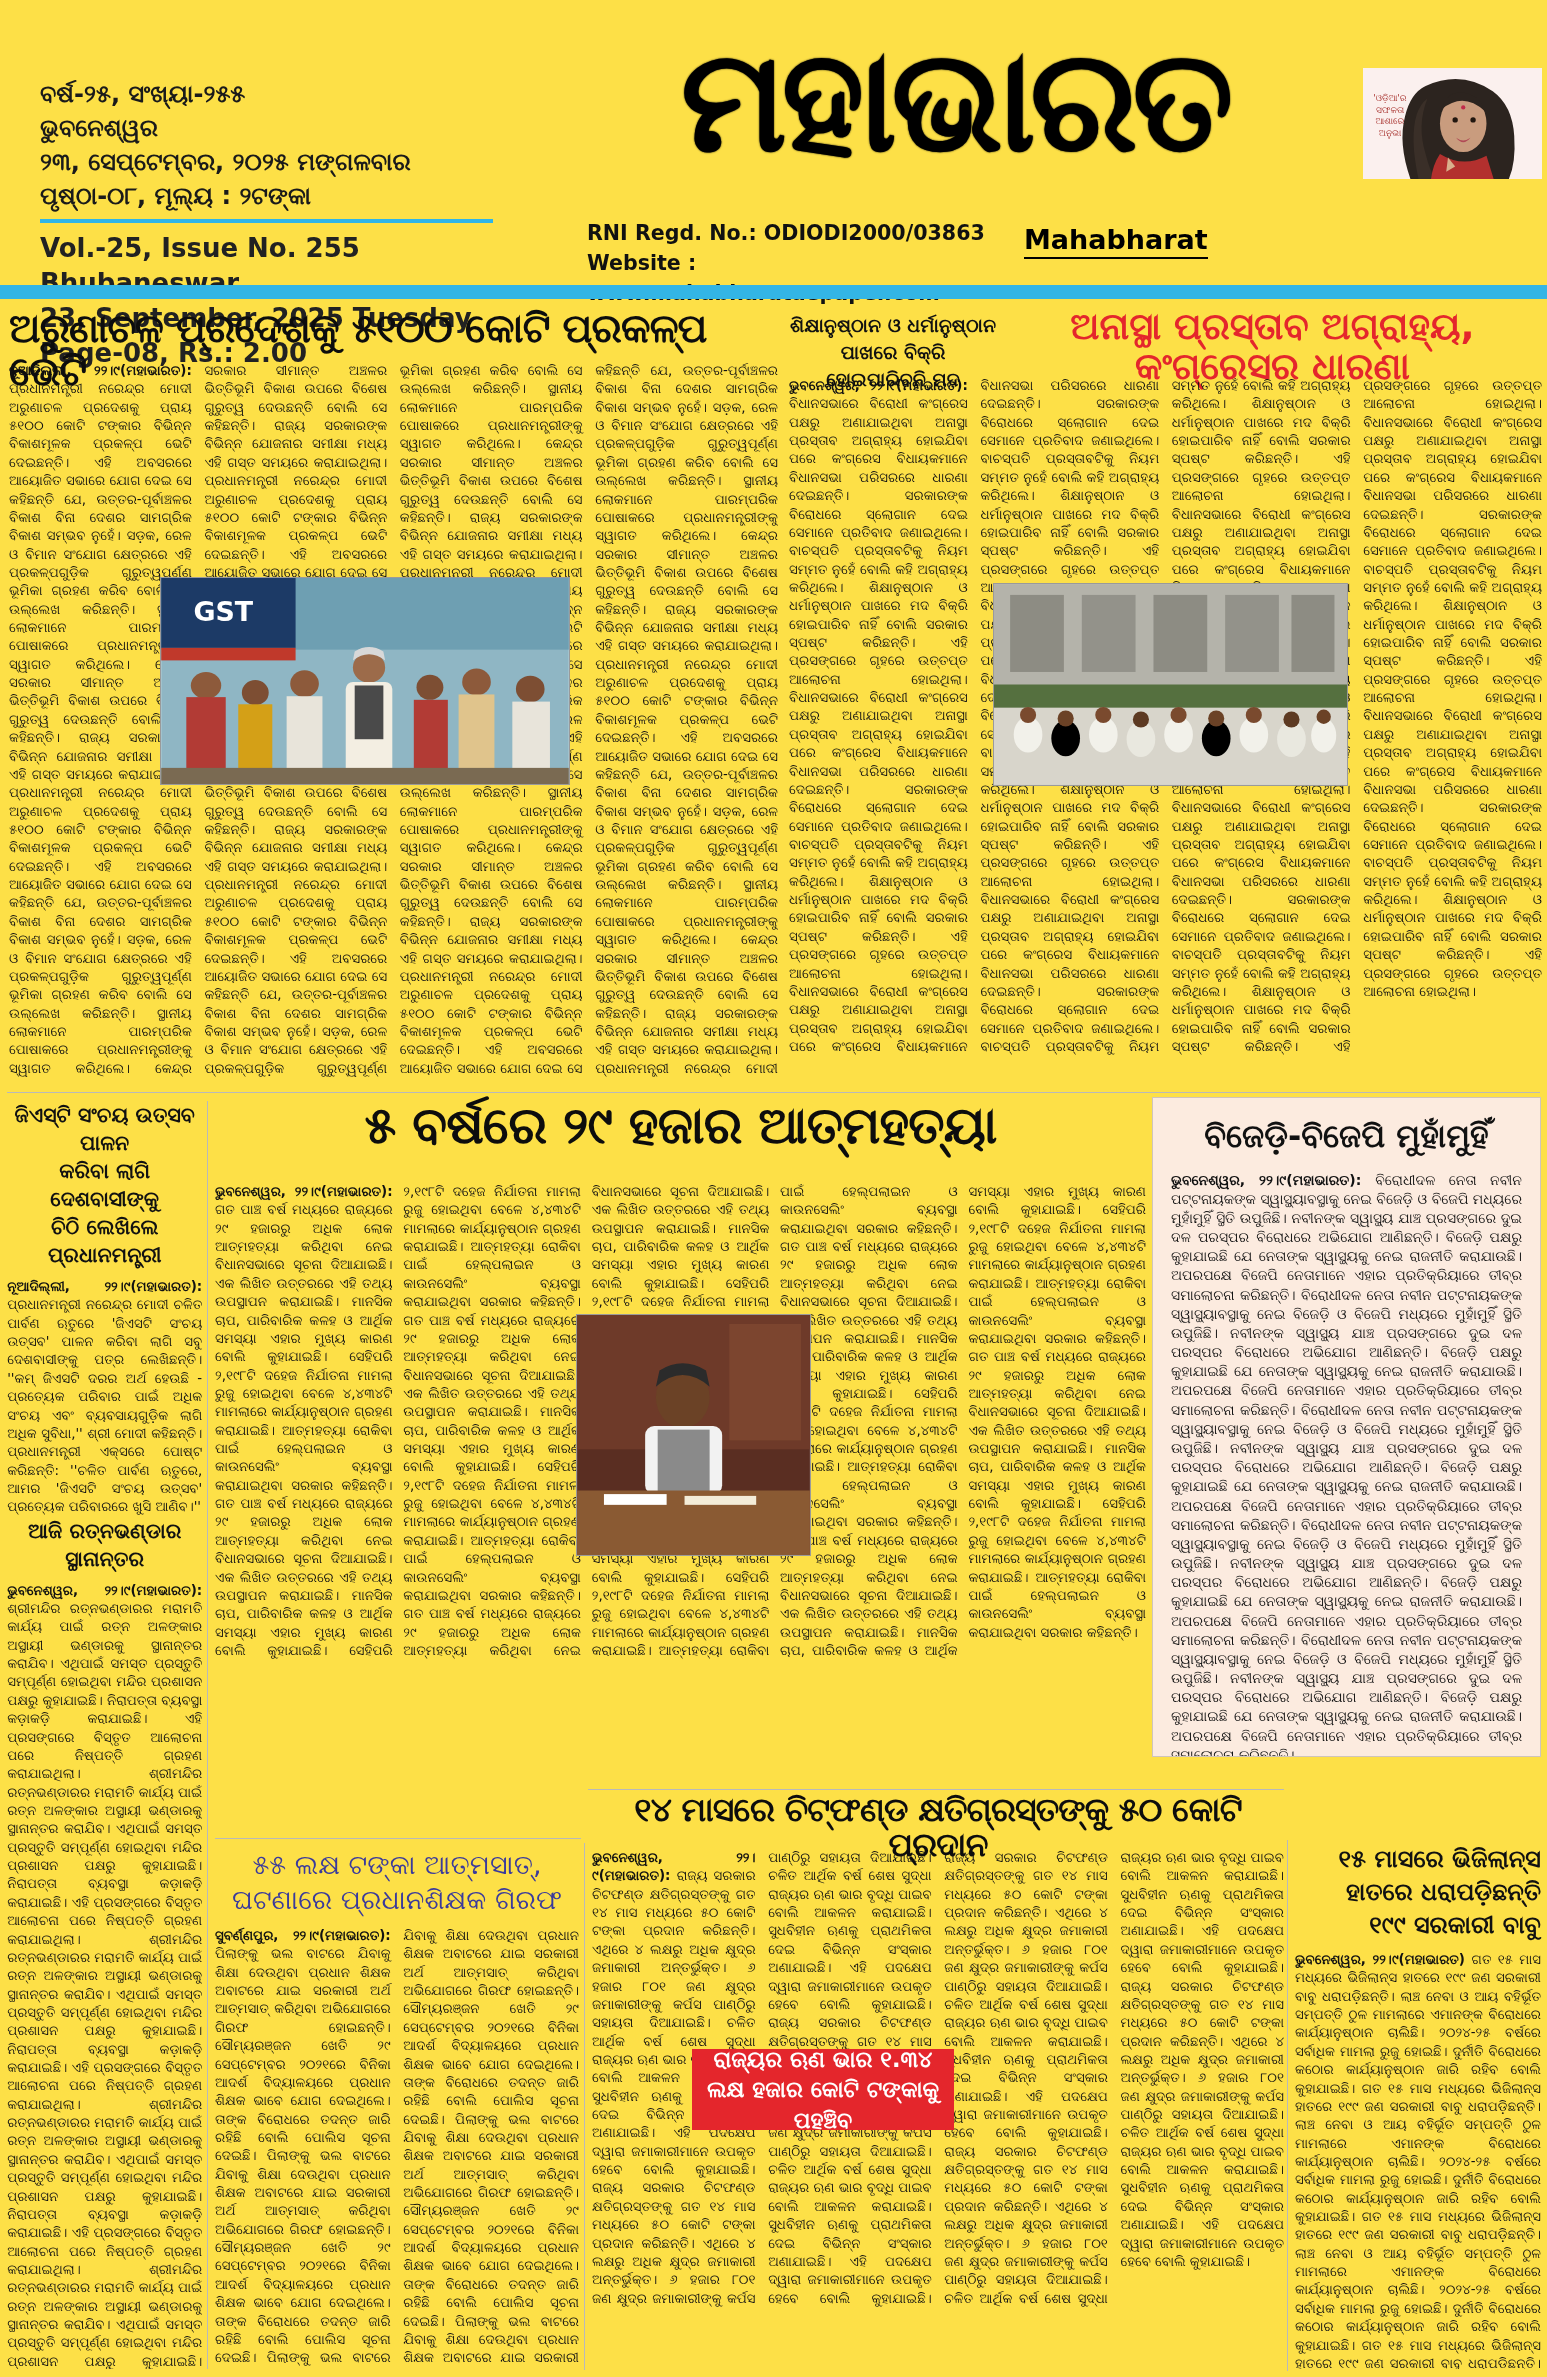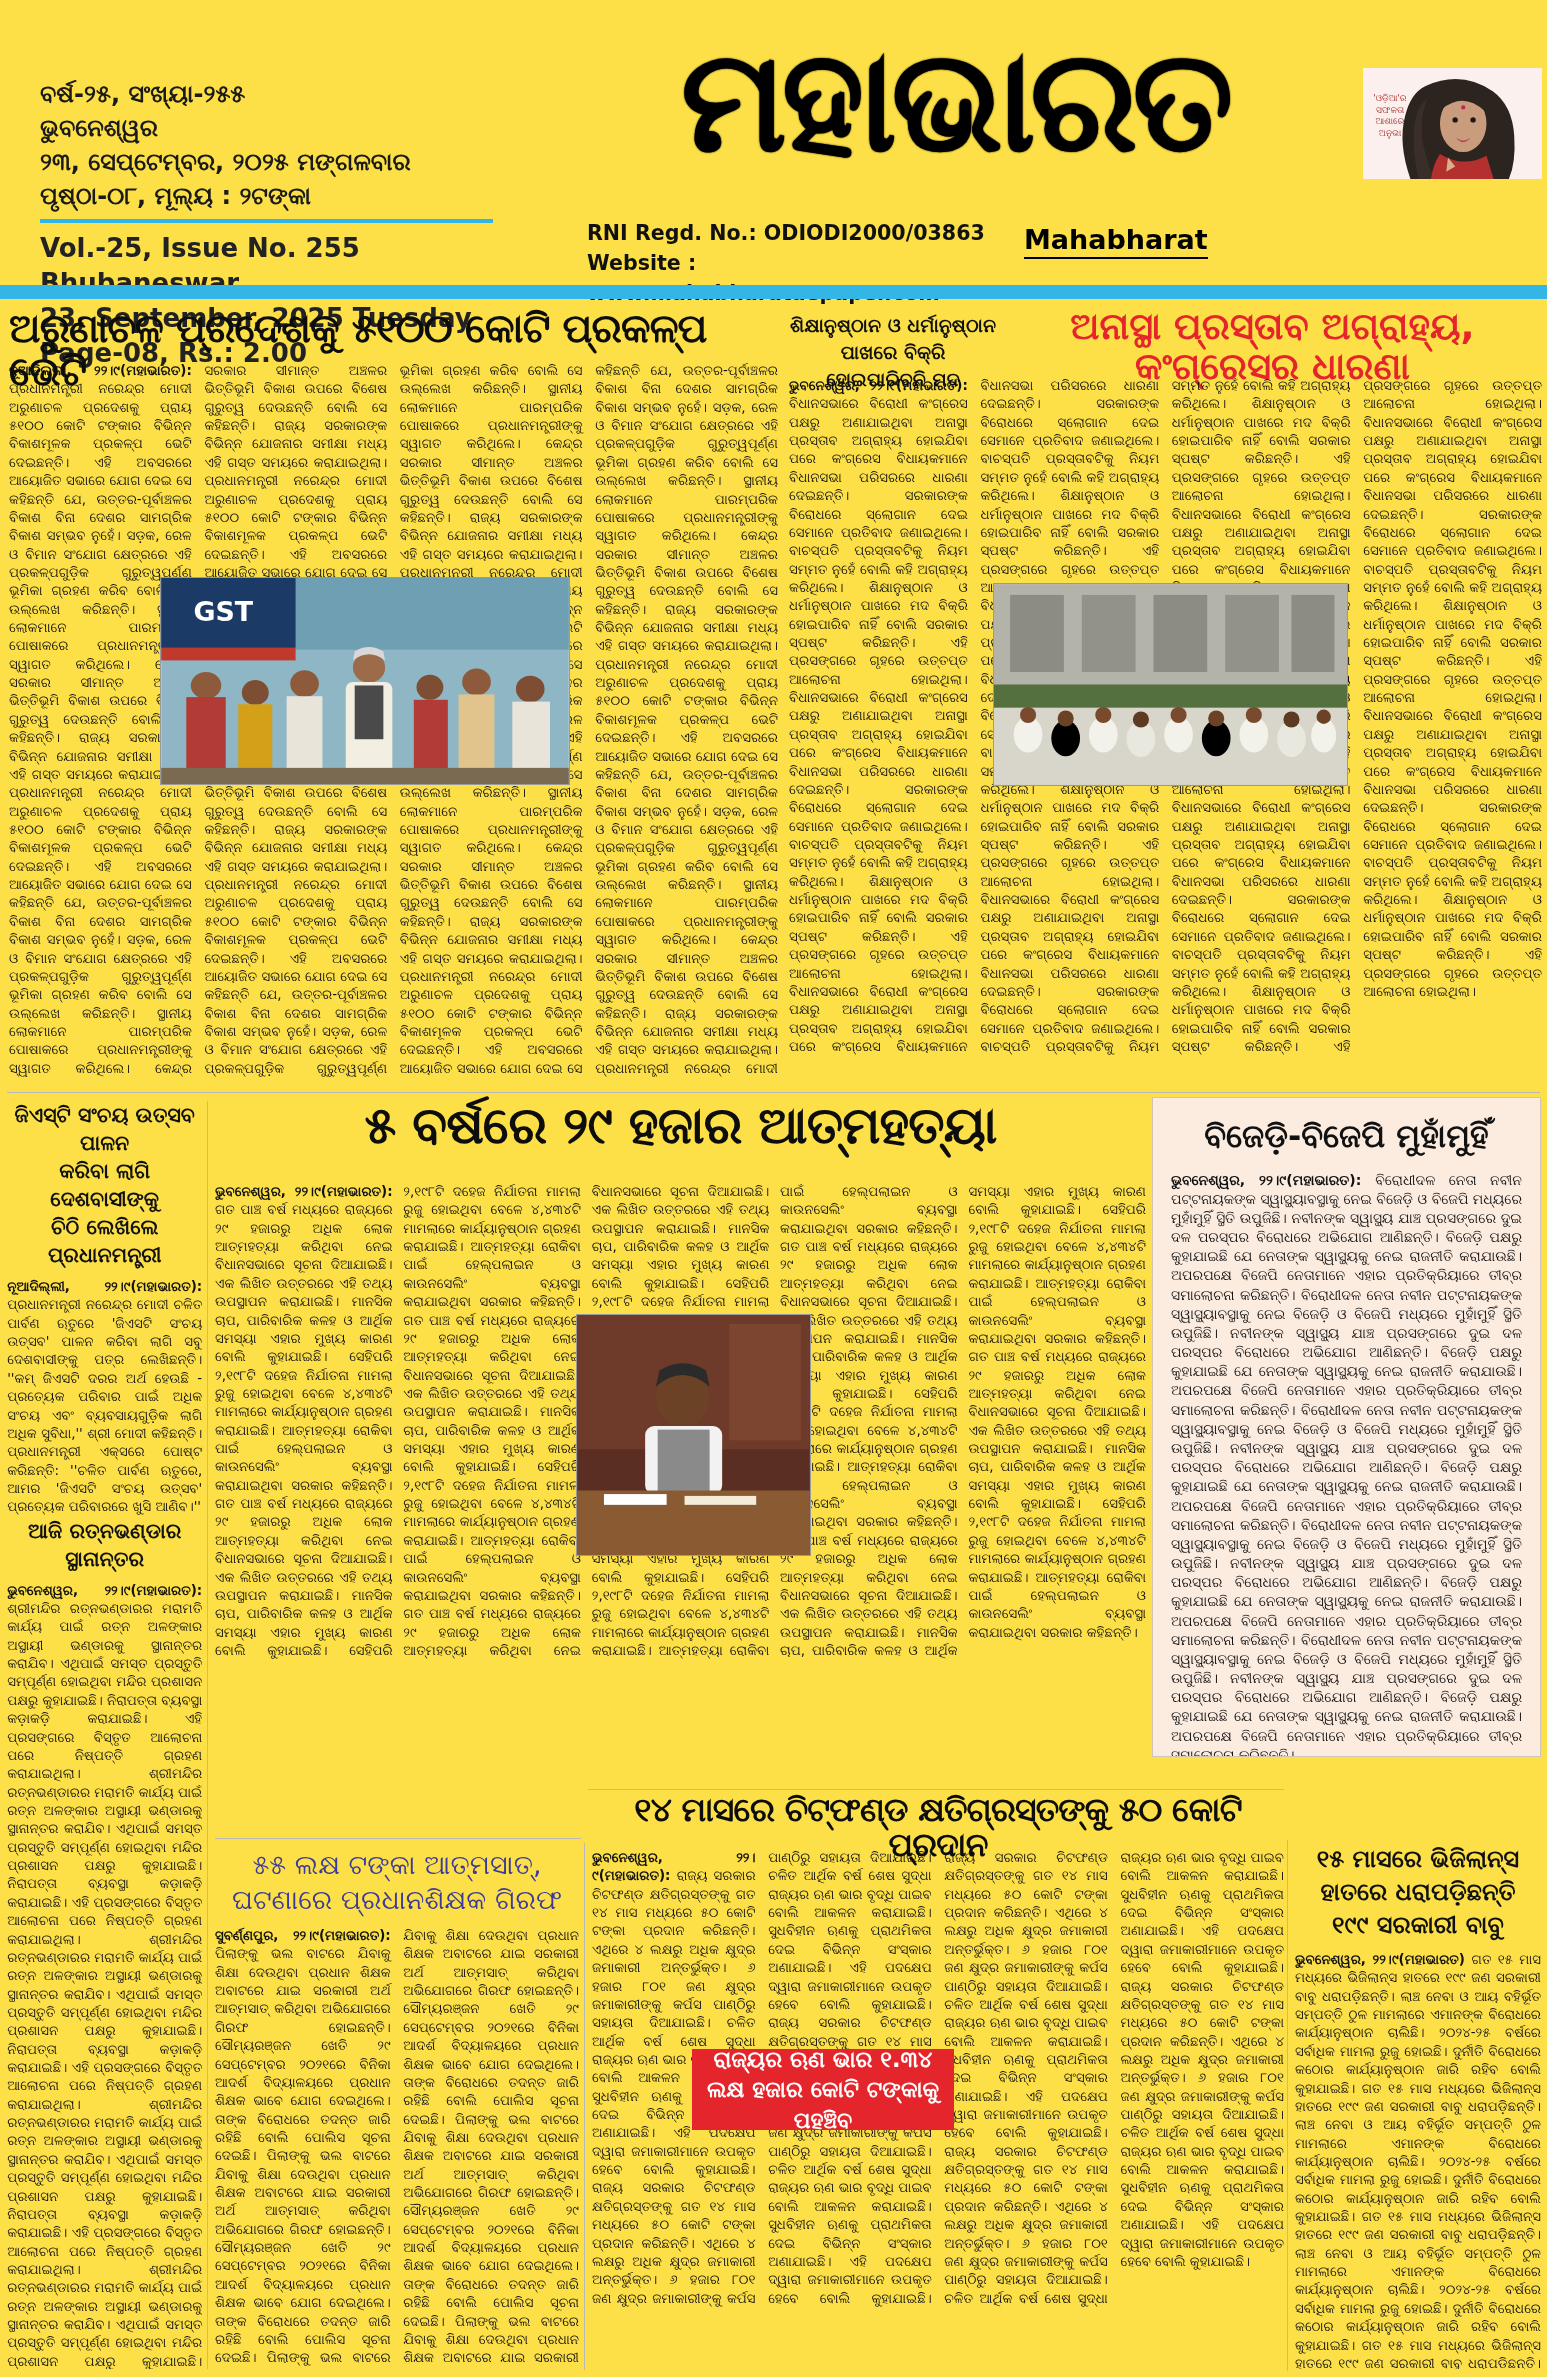--- a/index.html
+++ b/index.html
@@ -58,21 +58,21 @@
   .hr-mid2{left:215px;top:1838px;width:366px;}
   .hm-head{left:215px;top:1847px;width:364px;font-size:27px;line-height:35px;font-weight:400;color:#3a3a9c;text-align:center;}
   .hm-body{left:215px;top:1927px;width:364px;height:441px;}
   .vd3{left:584px;top:1843px;height:527px;}
   .cf-head{left:592px;top:1793px;width:692px;font-size:33px;line-height:1.05;font-weight:700;text-align:center;letter-spacing:-0.9px;}
   .cf-body{left:592px;top:1849px;width:692px;height:520px;}
   .redbox{left:692px;top:2049px;width:262px;height:81px;background:#e4262c;color:#fff;font-weight:700;
           font-size:22.4px;line-height:30.5px;text-align:center;display:flex;align-items:center;justify-content:center;
           padding:5.4px 9px;box-sizing:border-box;}
   .vd4{left:1287px;top:1840px;height:531px;}
-  .vg-head{left:1295px;top:1843px;width:246px;font-size:24px;line-height:33px;font-weight:700;text-align:center;}
+  .vg-head{left:1295px;top:1843px;width:246px;font-size:24px;line-height:33px;font-weight:700;text-align:right;}
   .vg-body{left:1295px;top:1951px;width:246px;height:418px;}
 </style>
 </head>
 <body>
 
 <div class="page">
 
   <div class="abs mast-odia">
     <div>ବର୍ଷ-୨୫, ସଂଖ୍ୟା-୨୫୫</div>
     <div>ଭୁବନେଶ୍ୱର</div>

